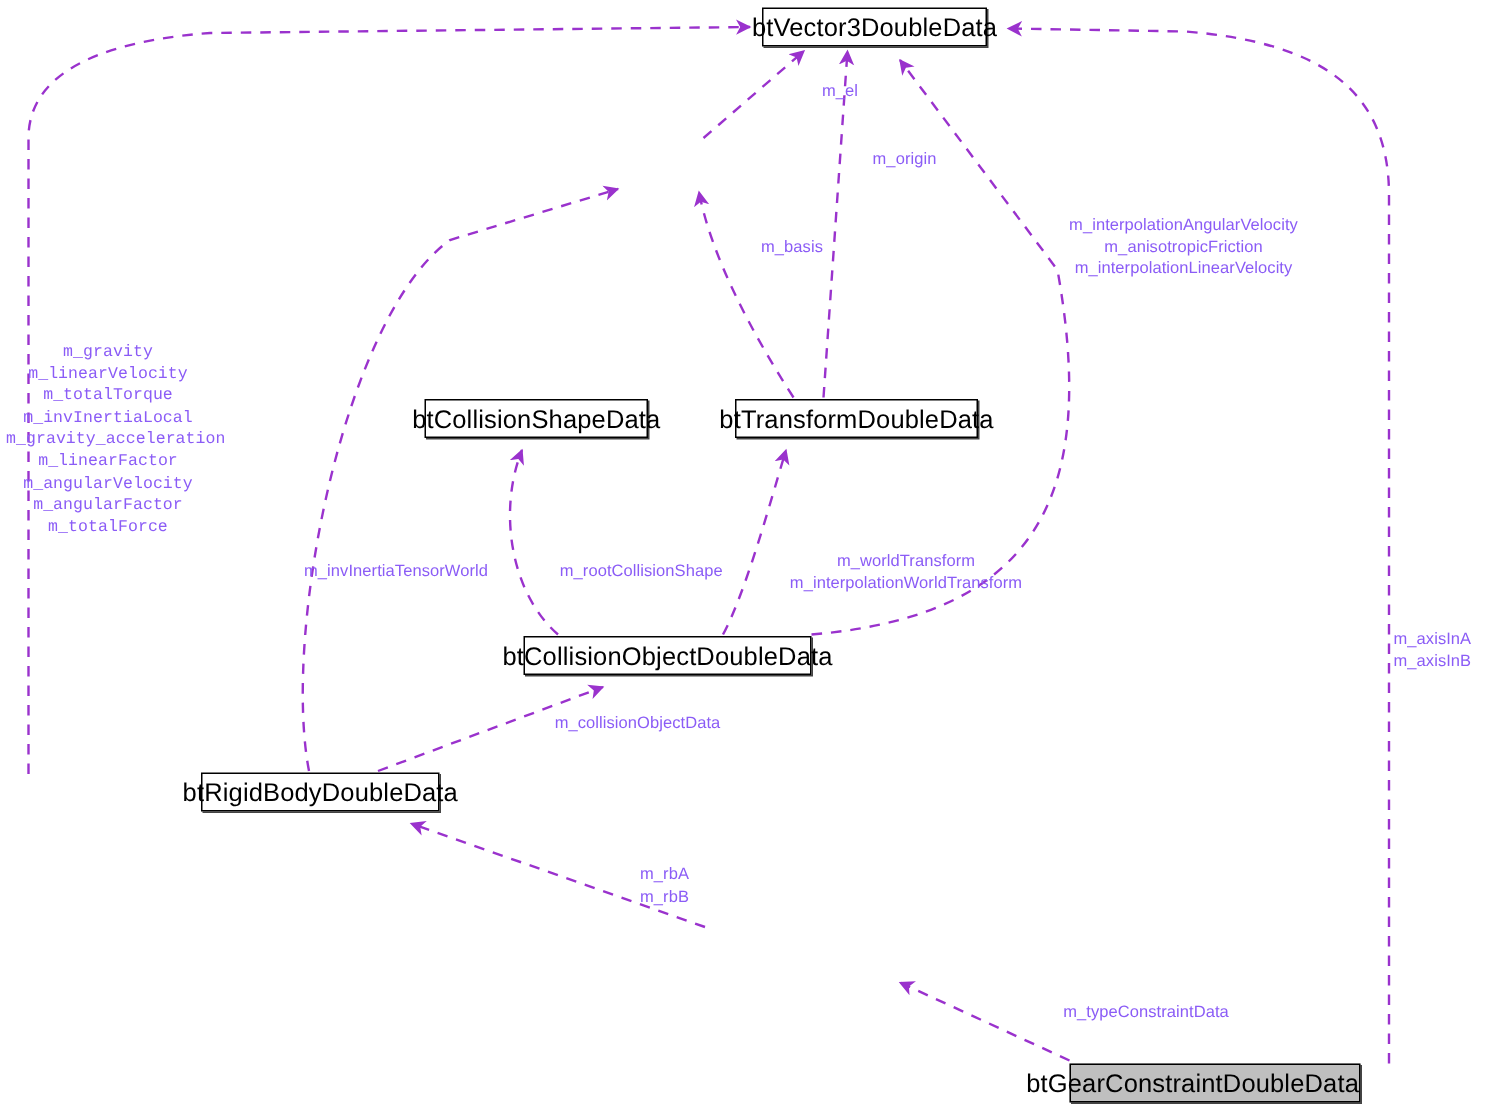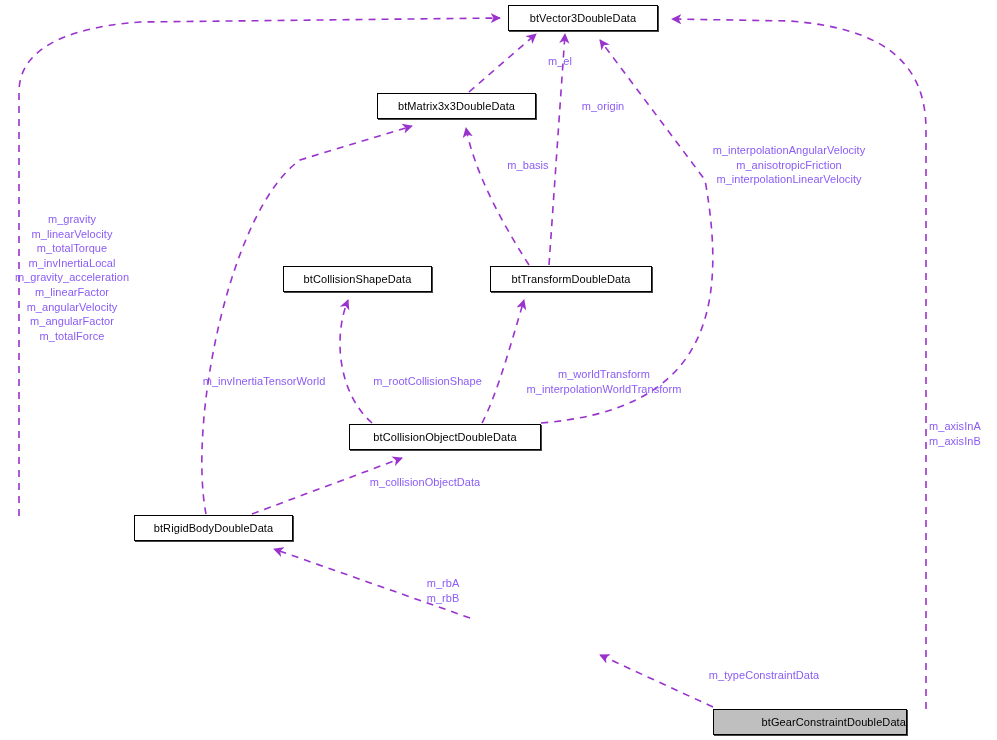--- a/index.html
+++ b/index.html
@@ -21,21 +21,21 @@
     top: 0;
     width: 997px;
     height: 740px;
   }
   .node {
     position: absolute;
     box-sizing: border-box;
     border: 1px solid #000000;
     background: #ffffff;
     color: #000000;
-    font-size: 11px;
+    font-size: 17px;
     line-height: 1;
     display: flex;
     align-items: center;
     justify-content: center;
     white-space: nowrap;
     box-shadow: 1px 1px 0 #444444;
     letter-spacing: 0.1px;
   }
   .node.highlight {
     background: #bfbfbf;
@@ -89,23 +89,20 @@
       <path d="M 470 618 L 274 549"></path>
 
       <path d="M 713 707 L 600 655"></path>
     </g>
   </svg>
 
   <div class="node" style="left:508px; top:5px; width:150px; height:26px;">
     <span>btVector3DoubleData</span>
   </div>
 
-  <div class="node" style="left:377px; top:93px; width:159px; height:26px;">
-    <span>btMatrix3x3DoubleData</span>
-  </div>
 
   <div class="node" style="left:283px; top:266px; width:149px; height:26px;">
     <span>btCollisionShapeData</span>
   </div>
 
   <div class="node" style="left:455px; top:266px; width:162px; height:26px;margin-left:35px;">
     <span>btTransformDoubleData</span>
   </div>
 
   <div class="node" style="left:349px; top:424px; width:192px; height:26px;">
@@ -124,21 +121,21 @@
   <div class="edge-label" style="left:530px; top:54px; width:60px;">m_el</div>
 
   <div class="edge-label" style="left:568px; top:99px; width:70px;">m_origin</div>
 
   <div class="edge-label" style="left:496px; top:158px; width:64px;">m_basis</div>
 
   <div class="edge-label" style="left:693px; top:143px; width:192px;">m_interpolationAngularVelocity
 m_anisotropicFriction
 m_interpolationLinearVelocity</div>
 
-  <div class="edge-label" style="left:4px; top:212px; width:136px;">m_gravity
+  <div class="edge-label" style="left:4px; top:228px; width:136px;font-family:Liberation Mono, monospace;">m_gravity
 m_linearVelocity
 m_totalTorque
 m_invInertiaLocal
 m_gravity_acceleration
 m_linearFactor
 m_angularVelocity
 m_angularFactor
 m_totalForce</div>
 
   <div class="edge-label" style="left:186px; top:374px; width:156px;">m_invInertiaTensorWorld</div>

